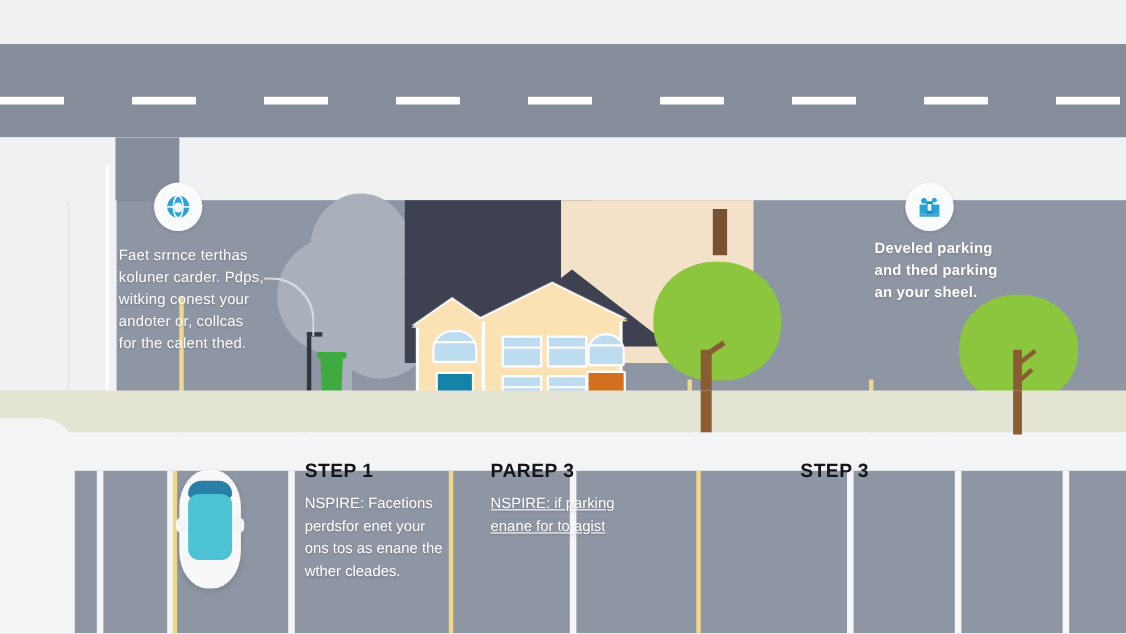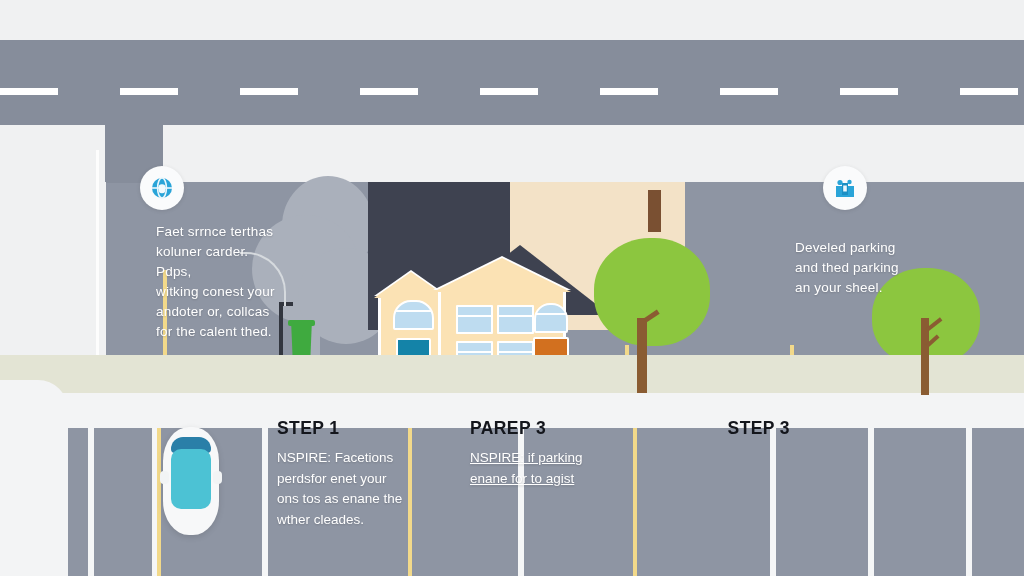--- a/index.html
+++ b/index.html
@@ -187,59 +187,59 @@
 
   <div class="abs" style="left:108px;top:166px;width:175px;">
     <div class="badge" style="margin-left:32px;">
       <svg width="24" height="24" viewBox="0 0 24 24">
         <circle cx="12" cy="12" r="10" fill="#2aa4d8"></circle>
         <ellipse cx="12" cy="12" rx="4.4" ry="10" fill="none" stroke="#e9f6fc" stroke-width="1.6"></ellipse>
         <line x1="2" y1="12" x2="22" y2="12" stroke="#e9f6fc" stroke-width="1.6"></line>
         <rect x="8.6" y="8.2" width="6.8" height="9" rx="3.2" fill="#f2fafd"></rect>
       </svg>
     </div>
-    <div class="callout" style="margin-top:12px;margin-left:48px;">
+    <div class="callout" style="margin-top:12px;">
       <div>Faet srrnce terthas</div>
       <div>koluner carder. Pdps,</div>
       <div>witking conest your</div>
       <div>andoter or, collcas</div>
       <div>for the calent thed.</div>
     </div>
   </div>
 
   <div class="abs" style="left:795px;top:166px;width:180px;">
     <div class="badge" style="margin-left:28px;">
       <svg width="24" height="24" viewBox="0 0 24 24">
         <rect x="3" y="10" width="7" height="9" fill="#2aa4d8"></rect>
         <rect x="14" y="10" width="7" height="9" fill="#2aa4d8"></rect>
         <rect x="9" y="7" width="6" height="12" fill="#1b8fc4"></rect>
         <rect x="10.2" y="9.5" width="3.6" height="6" fill="#eaf7fd"></rect>
         <circle cx="7" cy="6.5" r="2.6" fill="#2aa4d8"></circle>
         <circle cx="16.5" cy="6" r="2.2" fill="#2aa4d8"></circle>
         <rect x="3" y="19" width="18" height="2" fill="#2aa4d8"></rect>
       </svg>
     </div>
-    <div class="callout" style="margin-top:28px;">
+    <div class="callout" style="margin-top:6px;font-weight:bold;">
       <div>Develed parking</div>
       <div>and thed parking</div>
       <div>an your sheel.</div>
     </div>
   </div>
 
   <div class="abs" style="left:277px;top:418px;width:140px;">
     <div class="step-title">STEP 1</div>
     <div class="step-body" style="margin-top:9px;">
       <div>NSPIRE: Facetions</div>
       <div>perdsfor enet your</div>
       <div>ons tos as enane the</div>
       <div>wther cleades.</div>
     </div>
   </div>
 
-  <div class="abs" style="left:470px;top:418px;width:145px;">
+  <div class="abs" style="left:446px;top:418px;width:145px;">
     <div class="step-title">PAREP 3</div>
     <div class="step-body" style="margin-top:9px;text-decoration:underline;">
       <div>NSPIRE: if parking</div>
       <div>enane for to agist</div>
     </div>
   </div>
 
   <div class="abs" style="left:655px;top:418px;width:135px;text-align:right;">
     <div class="step-title">STEP 3</div>
   </div>

